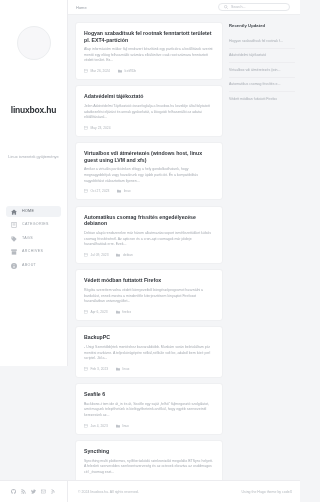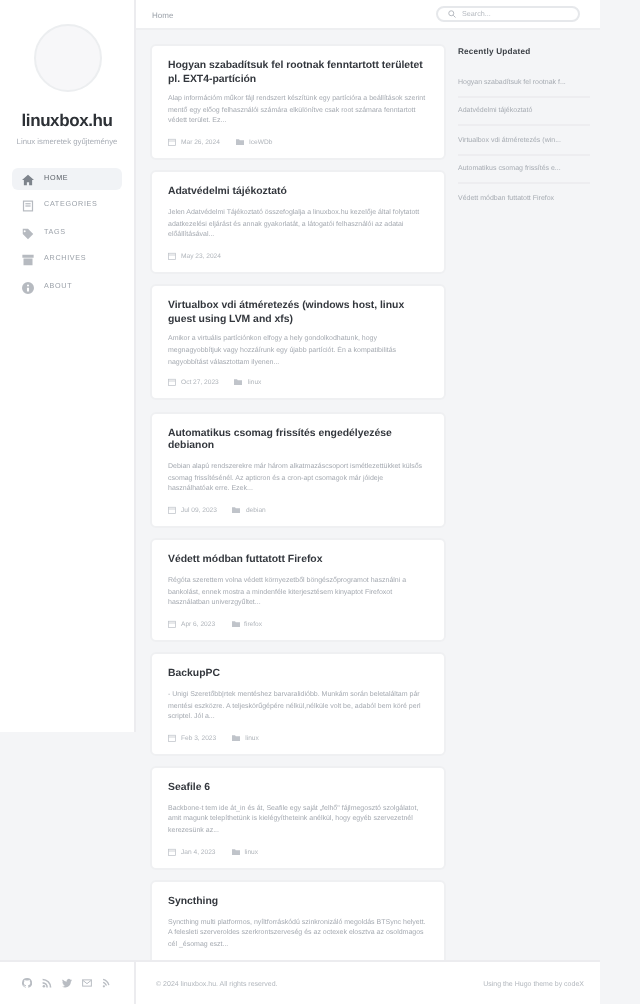--- a/index.html
+++ b/index.html
@@ -12,22 +12,23 @@
   }
   .page { position: relative; width: 300px; height: 502px; display: flex; }
 
   
   .left-sidebar {
     width: 68px; flex: 0 0 68px;
     background: #ffffff;
     border-right: 1px solid #ececef;
     display: flex; flex-direction: column;
     align-items: center;
-    padding-top: 12px;
+    padding-top: 26px;
     height: 366px;
+    gap: 36px;
   }
   .avatar {
     width: 34px; height: 34px; border-radius: 50%;
     background: #f7f7f9;
     border: 1px solid #eceef0;
     margin-bottom: 9px;
   }
   .site-title {
     font-size: 8.5px; font-weight: bold;
     color: #2d3136; letter-spacing: -0.2px;

